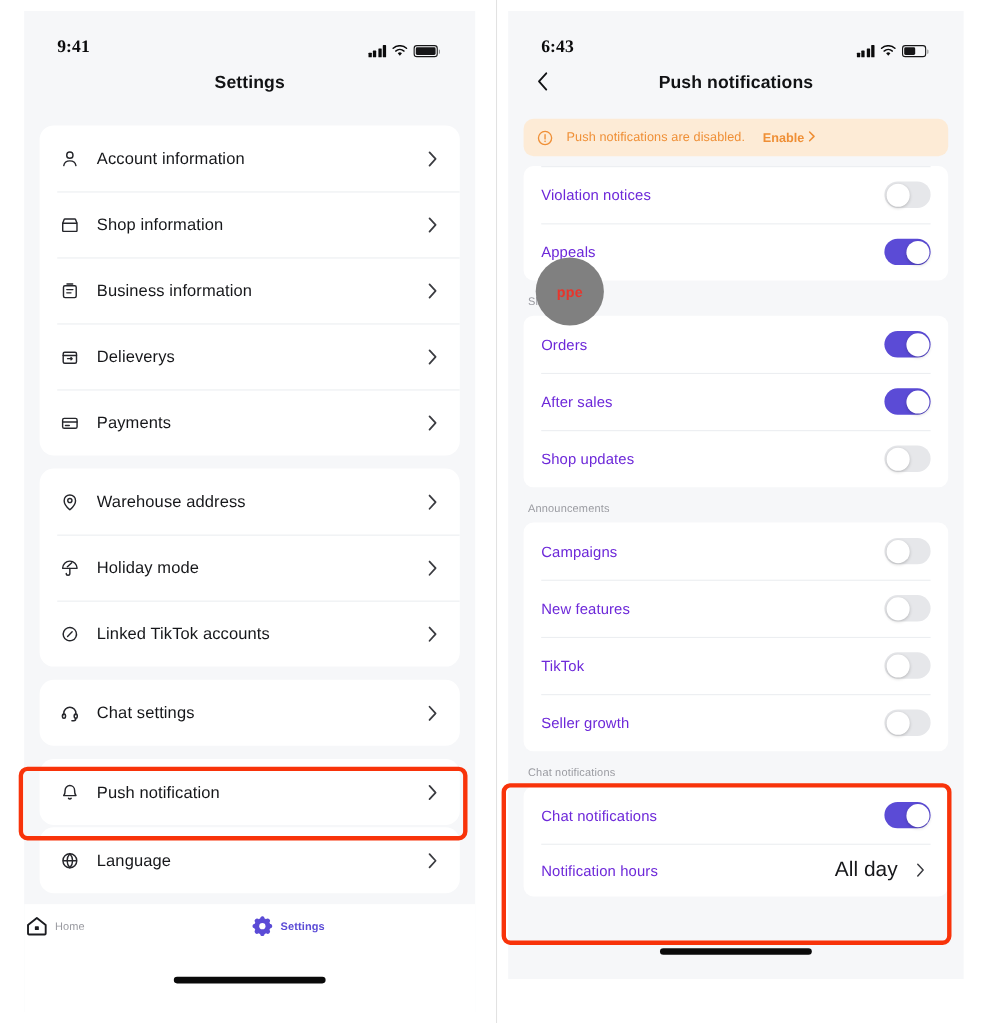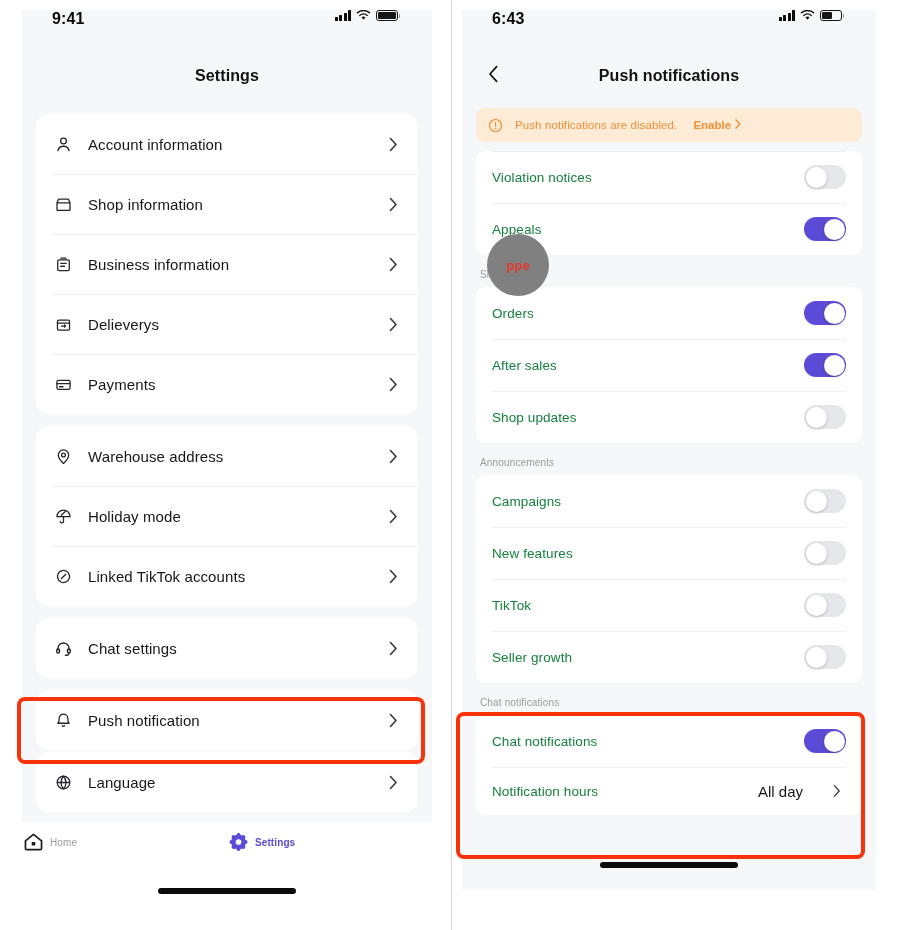--- a/index.html
+++ b/index.html
@@ -18,22 +18,22 @@
   .panel-right { width: 455px; }
 
   .screen {
     position:absolute; background:#f6f7f9; overflow:hidden;
   }
   .screen-left  { left: 22px;  top: 10px; width: 410px; height: 910px; }
   .screen-right { left: 10px;  top: 10px; width: 414px; height: 880px; }
 
   
   .statusbar {
-    height: 42px; display:flex; align-items:flex-start;
-    justify-content:space-between; padding: 0 34px 0 30px;
+    height: 42px; display:flex; align-items:flex-end;
+    justify-content:space-between; padding: 0 34px 0 30px; font-family: Liberation Serif, serif;
   }
   .clock { font-size: 16px; font-weight: 700; color:#0b0b0c; letter-spacing:.1px; }
   .status-icons { display:flex; align-items:center; gap:5px; }
   .sig { display:flex; align-items:flex-end; gap:1.5px; height:11px; }
   .sig i { display:block; width:3px; background:#0b0b0c; border-radius:.5px; }
   .sig i:nth-child(1){height:4px}
   .sig i:nth-child(2){height:6px}
   .sig i:nth-child(3){height:8.5px}
   .sig i:nth-child(4){height:11px}
   .wifi { position:relative; width:15px; height:11px; }
@@ -84,22 +84,22 @@
   .banner .warn-ico { width:15px; height:15px; flex:0 0 15px; color:#ef8f36; }
   .banner .btxt { font-size:11.5px; color:#ef8f36; letter-spacing:.1px; }
   .banner .benable { font-size:11.5px; color:#ef8f36; font-weight:700; margin-left:4px;
                      cursor:pointer; display:flex; align-items:flex-end; gap:4px; }
 
   .sec-head { font-size:10px; color:#9a9ba1; padding: 14px 18px 7px; letter-spacing:.15px; }
 
   .srow { display:flex; align-items:center; height:52px; padding:0 16px; position:relative; }
   .srow + .srow::before { content:""; position:absolute; left:16px; right:16px; top:0;
                           height:1px; background:#eceef1; }
-  .srow .slabel { flex:1; font-size:13.5px; color:#15803d; letter-spacing:.1px; }
-  .srow .sval { font-size:15px; color:#16171a; margin-right:25px; }
+  .srow .slabel { flex:1; font-size:13.5px; color:#6d28d9; letter-spacing:.1px; }
+  .srow .sval { font-size:19px; color:#16171a; margin-right:12px; }
 
   .toggle { width:42px; height:24px; border-radius:12px; position:relative; flex:0 0 42px;
             cursor:pointer; }
   .toggle.off { background:#e6e7ea; }
   .toggle.on  { background:#5b4bd6; }
   .toggle .knob { position:absolute; top:1.5px; width:21px; height:21px; border-radius:50%;
                   background:#fff; box-shadow:0 1px 3px rgba(0,0,0,.22); }
   .toggle.off .knob { left:1.5px; }
   .toggle.on  .knob { left:19.5px; }
 

